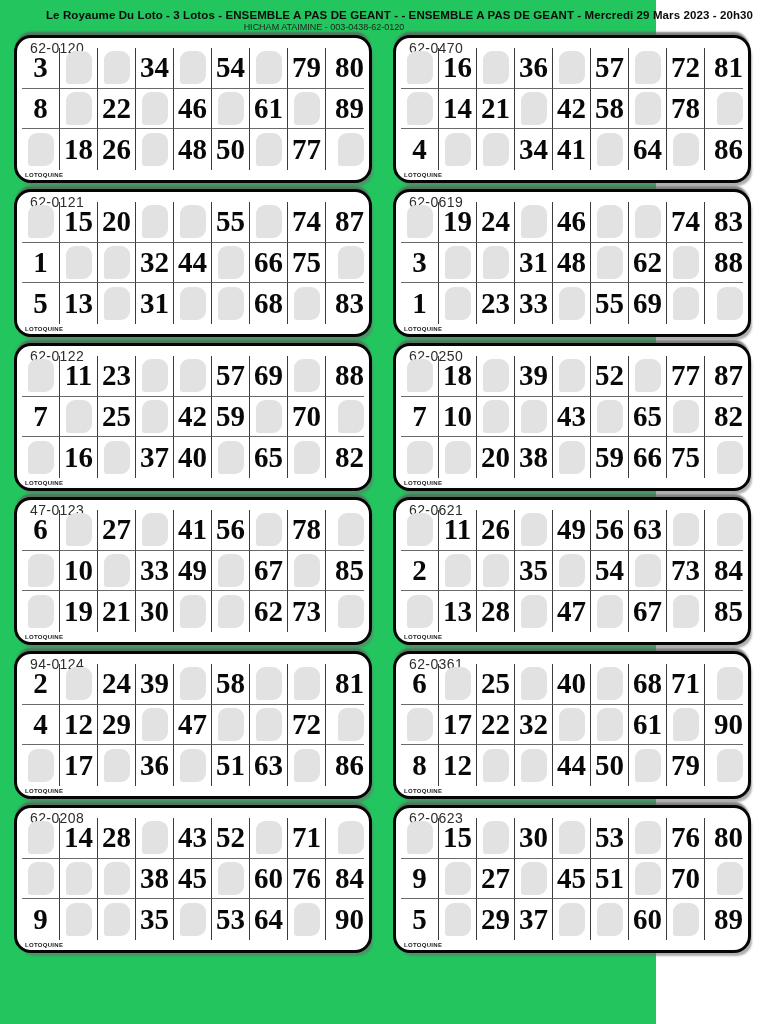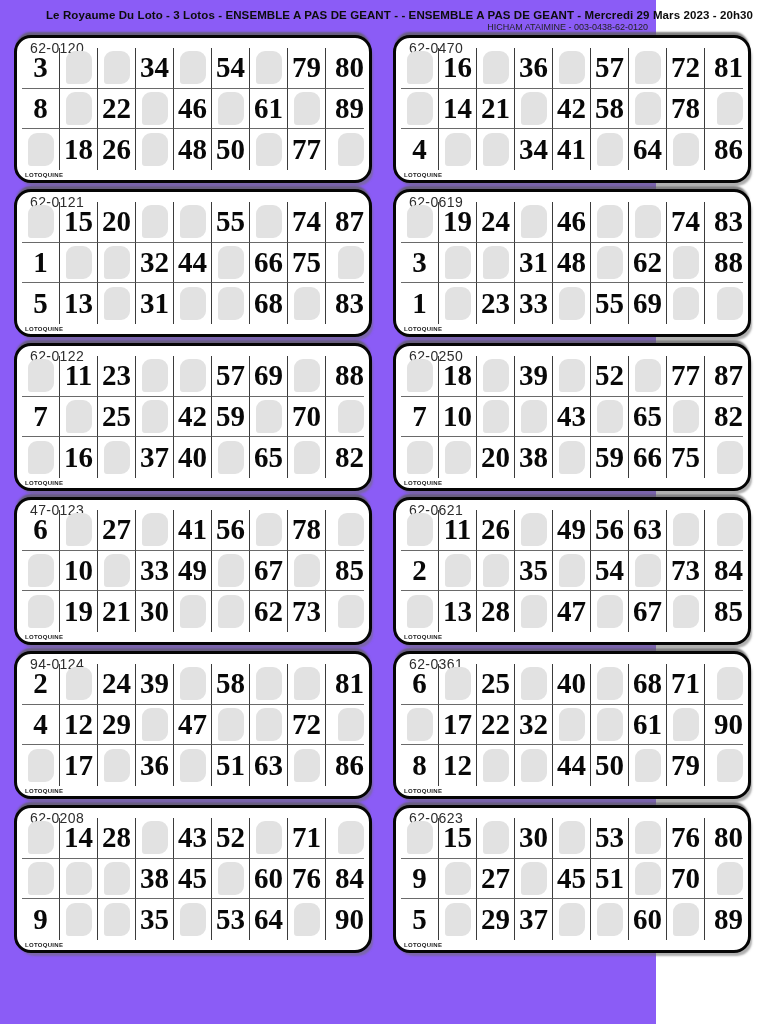--- a/index.html
+++ b/index.html
@@ -8,38 +8,38 @@
     background: #ffffff;
     width: 768px;
     height: 1024px;
     font-family: "Liberation Sans", sans-serif;
     overflow: hidden;
   }
   .sheet {
     position: relative;
     width: 656px;
     height: 1024px;
-    background: #8b5cf6;
+    background: #22c55e;
   }
   .sheet-header {
     height: 35px;
     box-sizing: border-box;
     padding-top: 9px;
   }
   .sheet-title {
     text-align: center;
     padding-left: 46px;
     font-size: 11.5px;
     font-weight: 700;
     color: #0c0c0c;
     white-space: nowrap;
     letter-spacing: 0.1px;
   }
   .sheet-subtitle {
-    text-align: right;
+    text-align: center;
     padding-right: 8px;
     font-size: 9px;
     color: #222222;
     margin-top: 1px;
     white-space: nowrap;
   }
   .cards-grid {
     display: grid;
     grid-template-columns: 358px 358px;
     column-gap: 21px;

